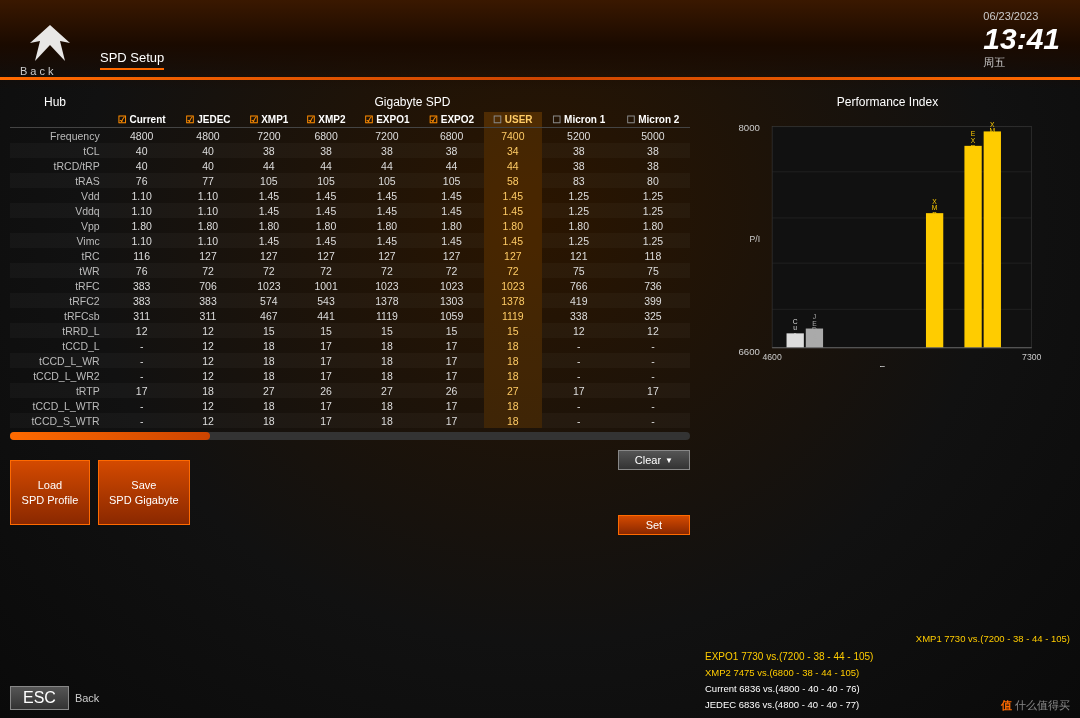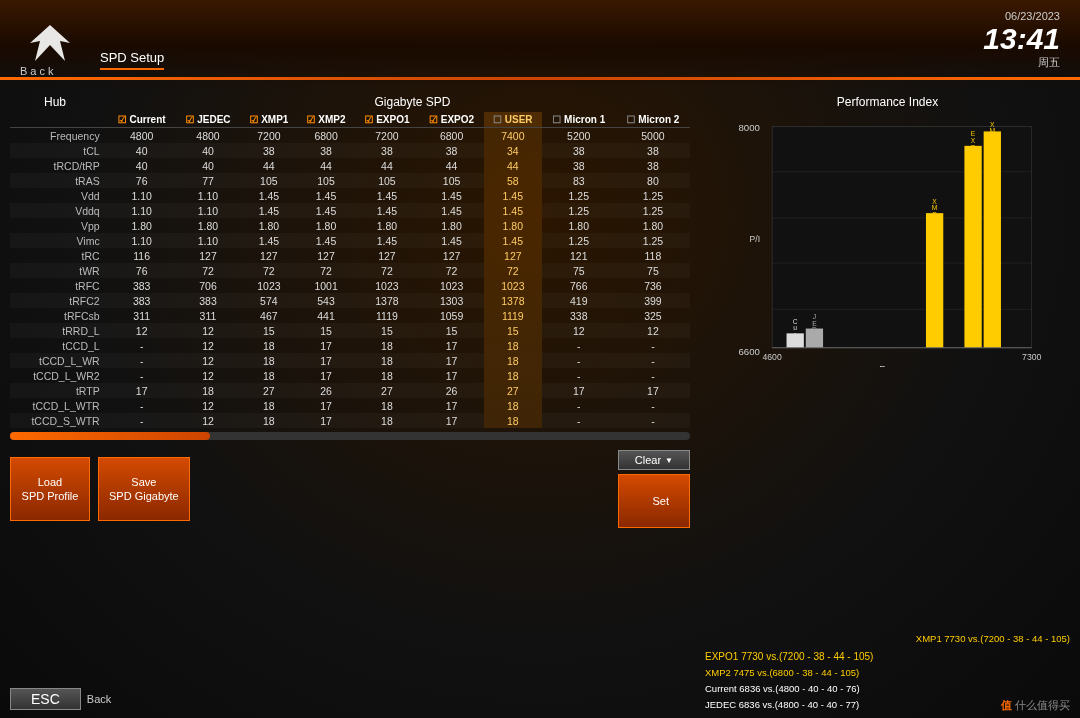--- a/index.html
+++ b/index.html
@@ -65,21 +65,21 @@
       margin-left: 20px;
       border-bottom: 2px solid #ff6a00;
       padding-bottom: 3px;
       margin-top: 30px;
     }
 
     .clock-area {
       position: absolute;
       right: 20px;
       top: 10px;
-      text-align: right;
+      text-align: left;
       color: #fff;
       margin-left: 28px;
     }
 
     .clock-date {
       font-size: 11px;
       color: #ccc;
     }
 
     .clock-time {
@@ -244,24 +244,25 @@
       cursor: pointer;
       display: flex;
       align-items: center;
       gap: 4px;
     }
 
     .btn-set {
       background: linear-gradient(180deg, #d44a00, #8a2800);
       border: 1px solid #ff6a00;
       color: #fff;
-      padding: 20px 20px;
+      padding: 3px 20px;
       font-size: 11px;
       cursor: pointer;
-      text-align: right;
+      text-align: center;
+      margin-top: 41px;
     }
 
     
     .chart-section {
       flex: 1;
       padding-left: 15px;
       display: flex;
       flex-direction: column;
     }
 
@@ -298,22 +299,22 @@
       z-index: 3;
       display: flex;
       align-items: center;
       gap: 6px;
     }
 
     .esc-box {
       background: linear-gradient(180deg, #555, #333);
       border: 1px solid #888;
       color: #fff;
-      padding: 2px 20px;
-      font-size: 14px;
+      padding: 2px 12px;
+      font-size: 16px;
     }
 
     .back-label {
       color: #ccc;
       font-size: 11px;
     }
 
     
     .watermark {
       position: absolute;

